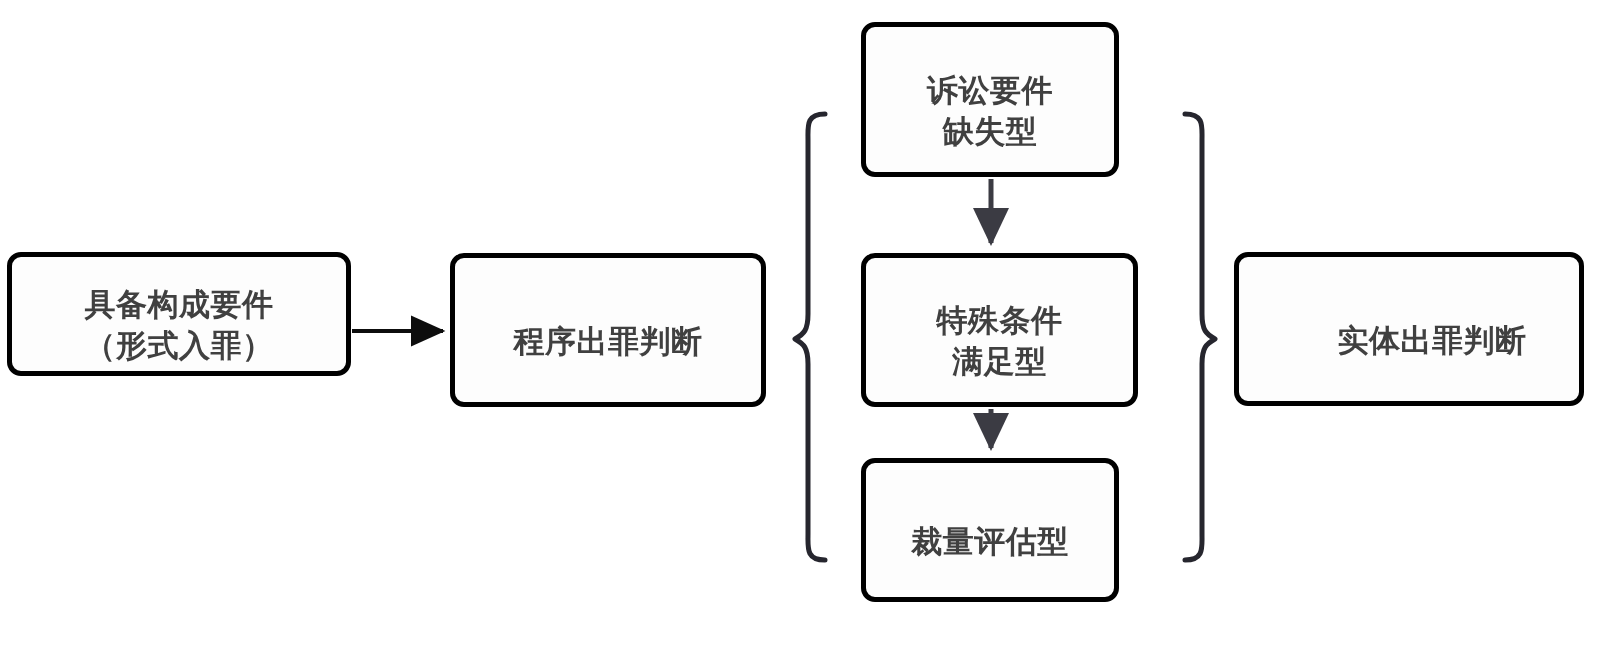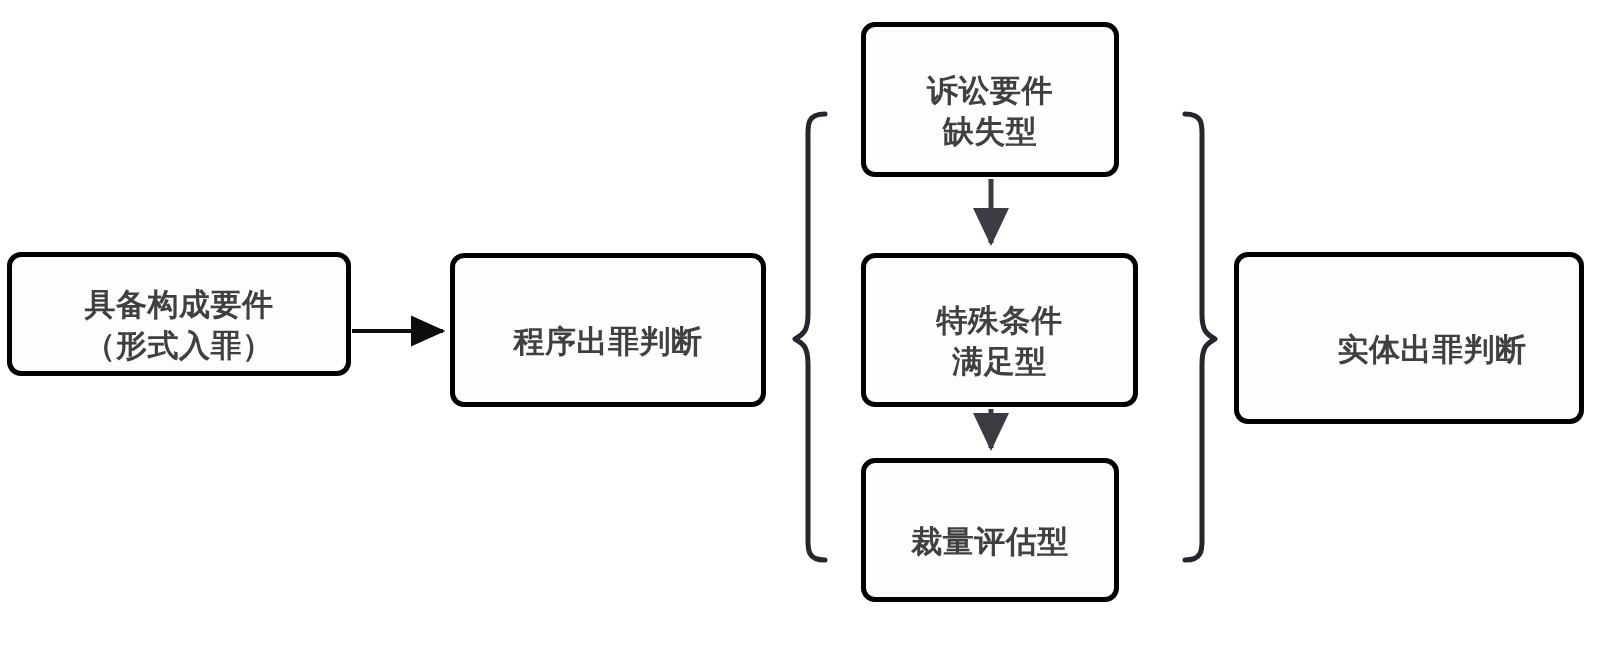--- a/index.html
+++ b/index.html
@@ -45,21 +45,21 @@
     width: 1600px;
     height: 648px;
     pointer-events: none;
   }
   
   #node-formal-crime   { left: 7px;    top: 252px; width: 344px; height: 124px; }
   #node-procedural     { left: 450px;  top: 253px; width: 316px; height: 154px; }
   #node-type-missing   { left: 861px;  top: 22px;  width: 258px; height: 155px; }
   #node-type-special   { left: 861px;  top: 253px; width: 277px; height: 154px; font-family: Liberation Serif, serif; }
   #node-type-discretion{ left: 861px;  top: 458px; width: 258px; height: 144px; }
-  #node-substantive    { left: 1234px; top: 252px; width: 350px; height: 172px; padding-left: 46px; }
+  #node-substantive    { left: 1234px; top: 252px; width: 350px; height: 154px; padding-left: 46px; }
 </style>
 </head>
 <body>
 
 <div id="canvas">
 
   <svg class="svg-layer" viewBox="0 0 1600 648" xmlns="http://www.w3.org/2000/svg">
 
     <defs>
       <marker id="arrowhead-right" markerWidth="9" markerHeight="9" refX="8" refY="4.5" orient="auto" markerUnits="strokeWidth">

